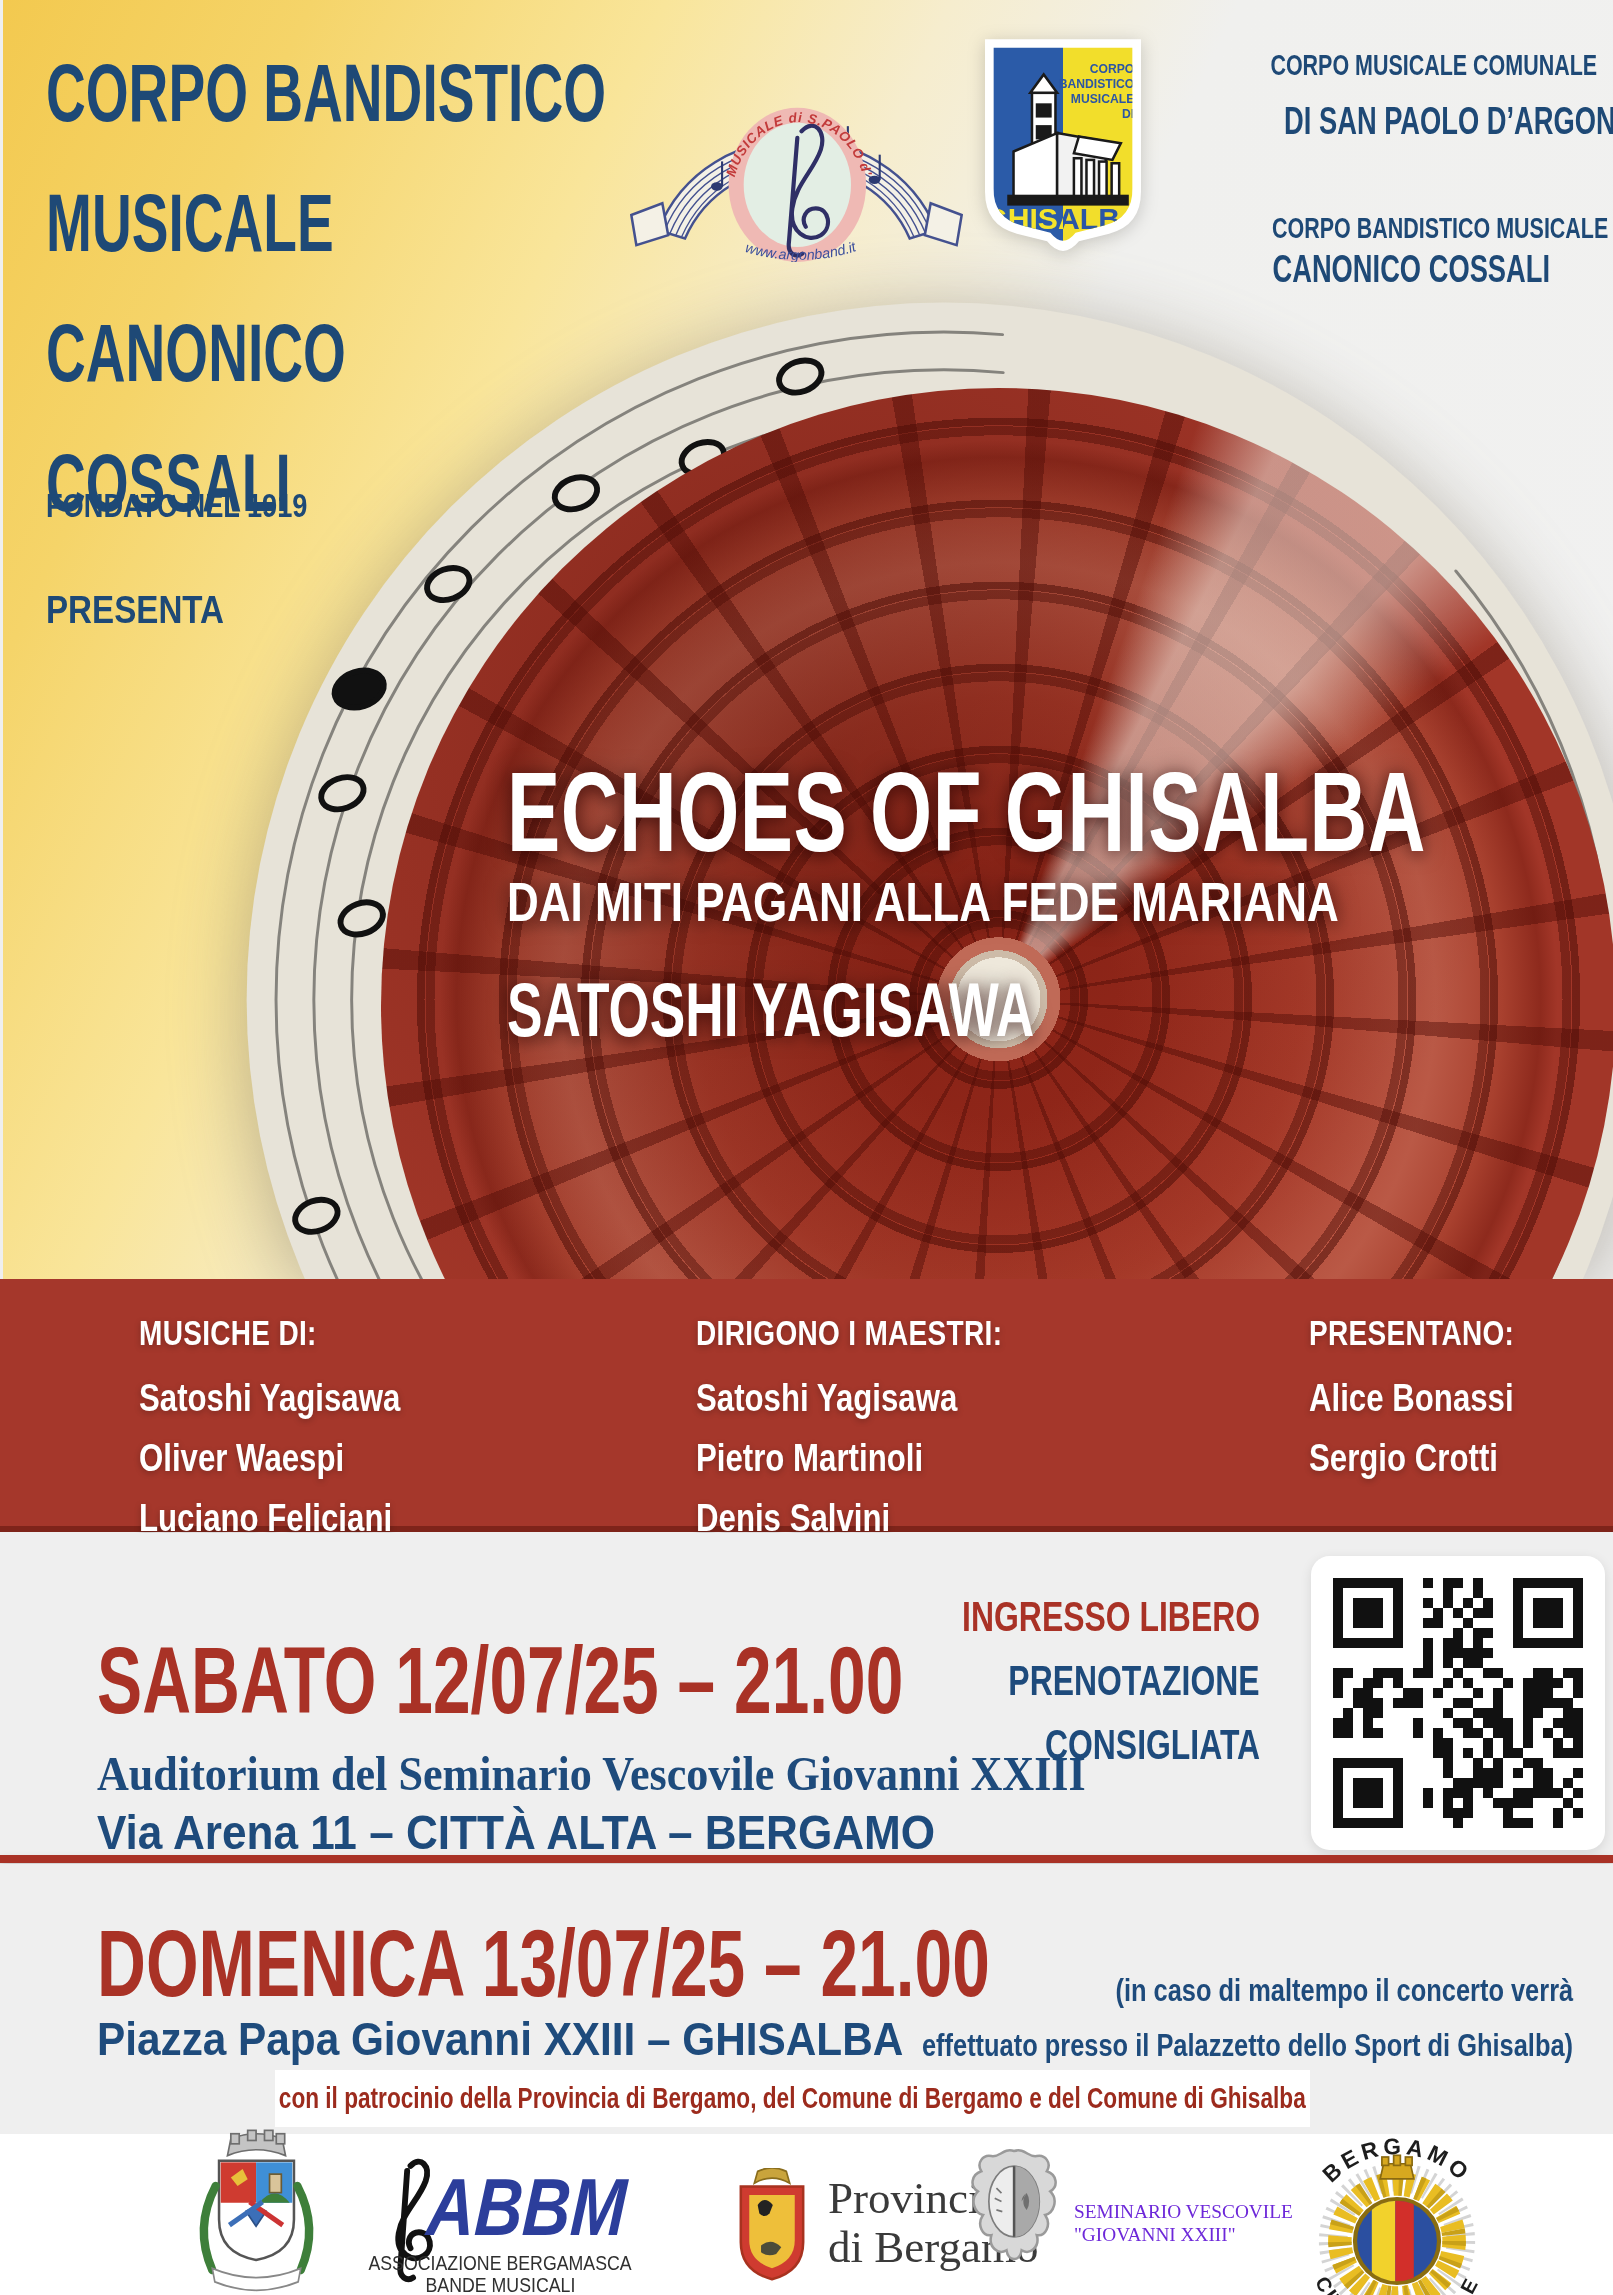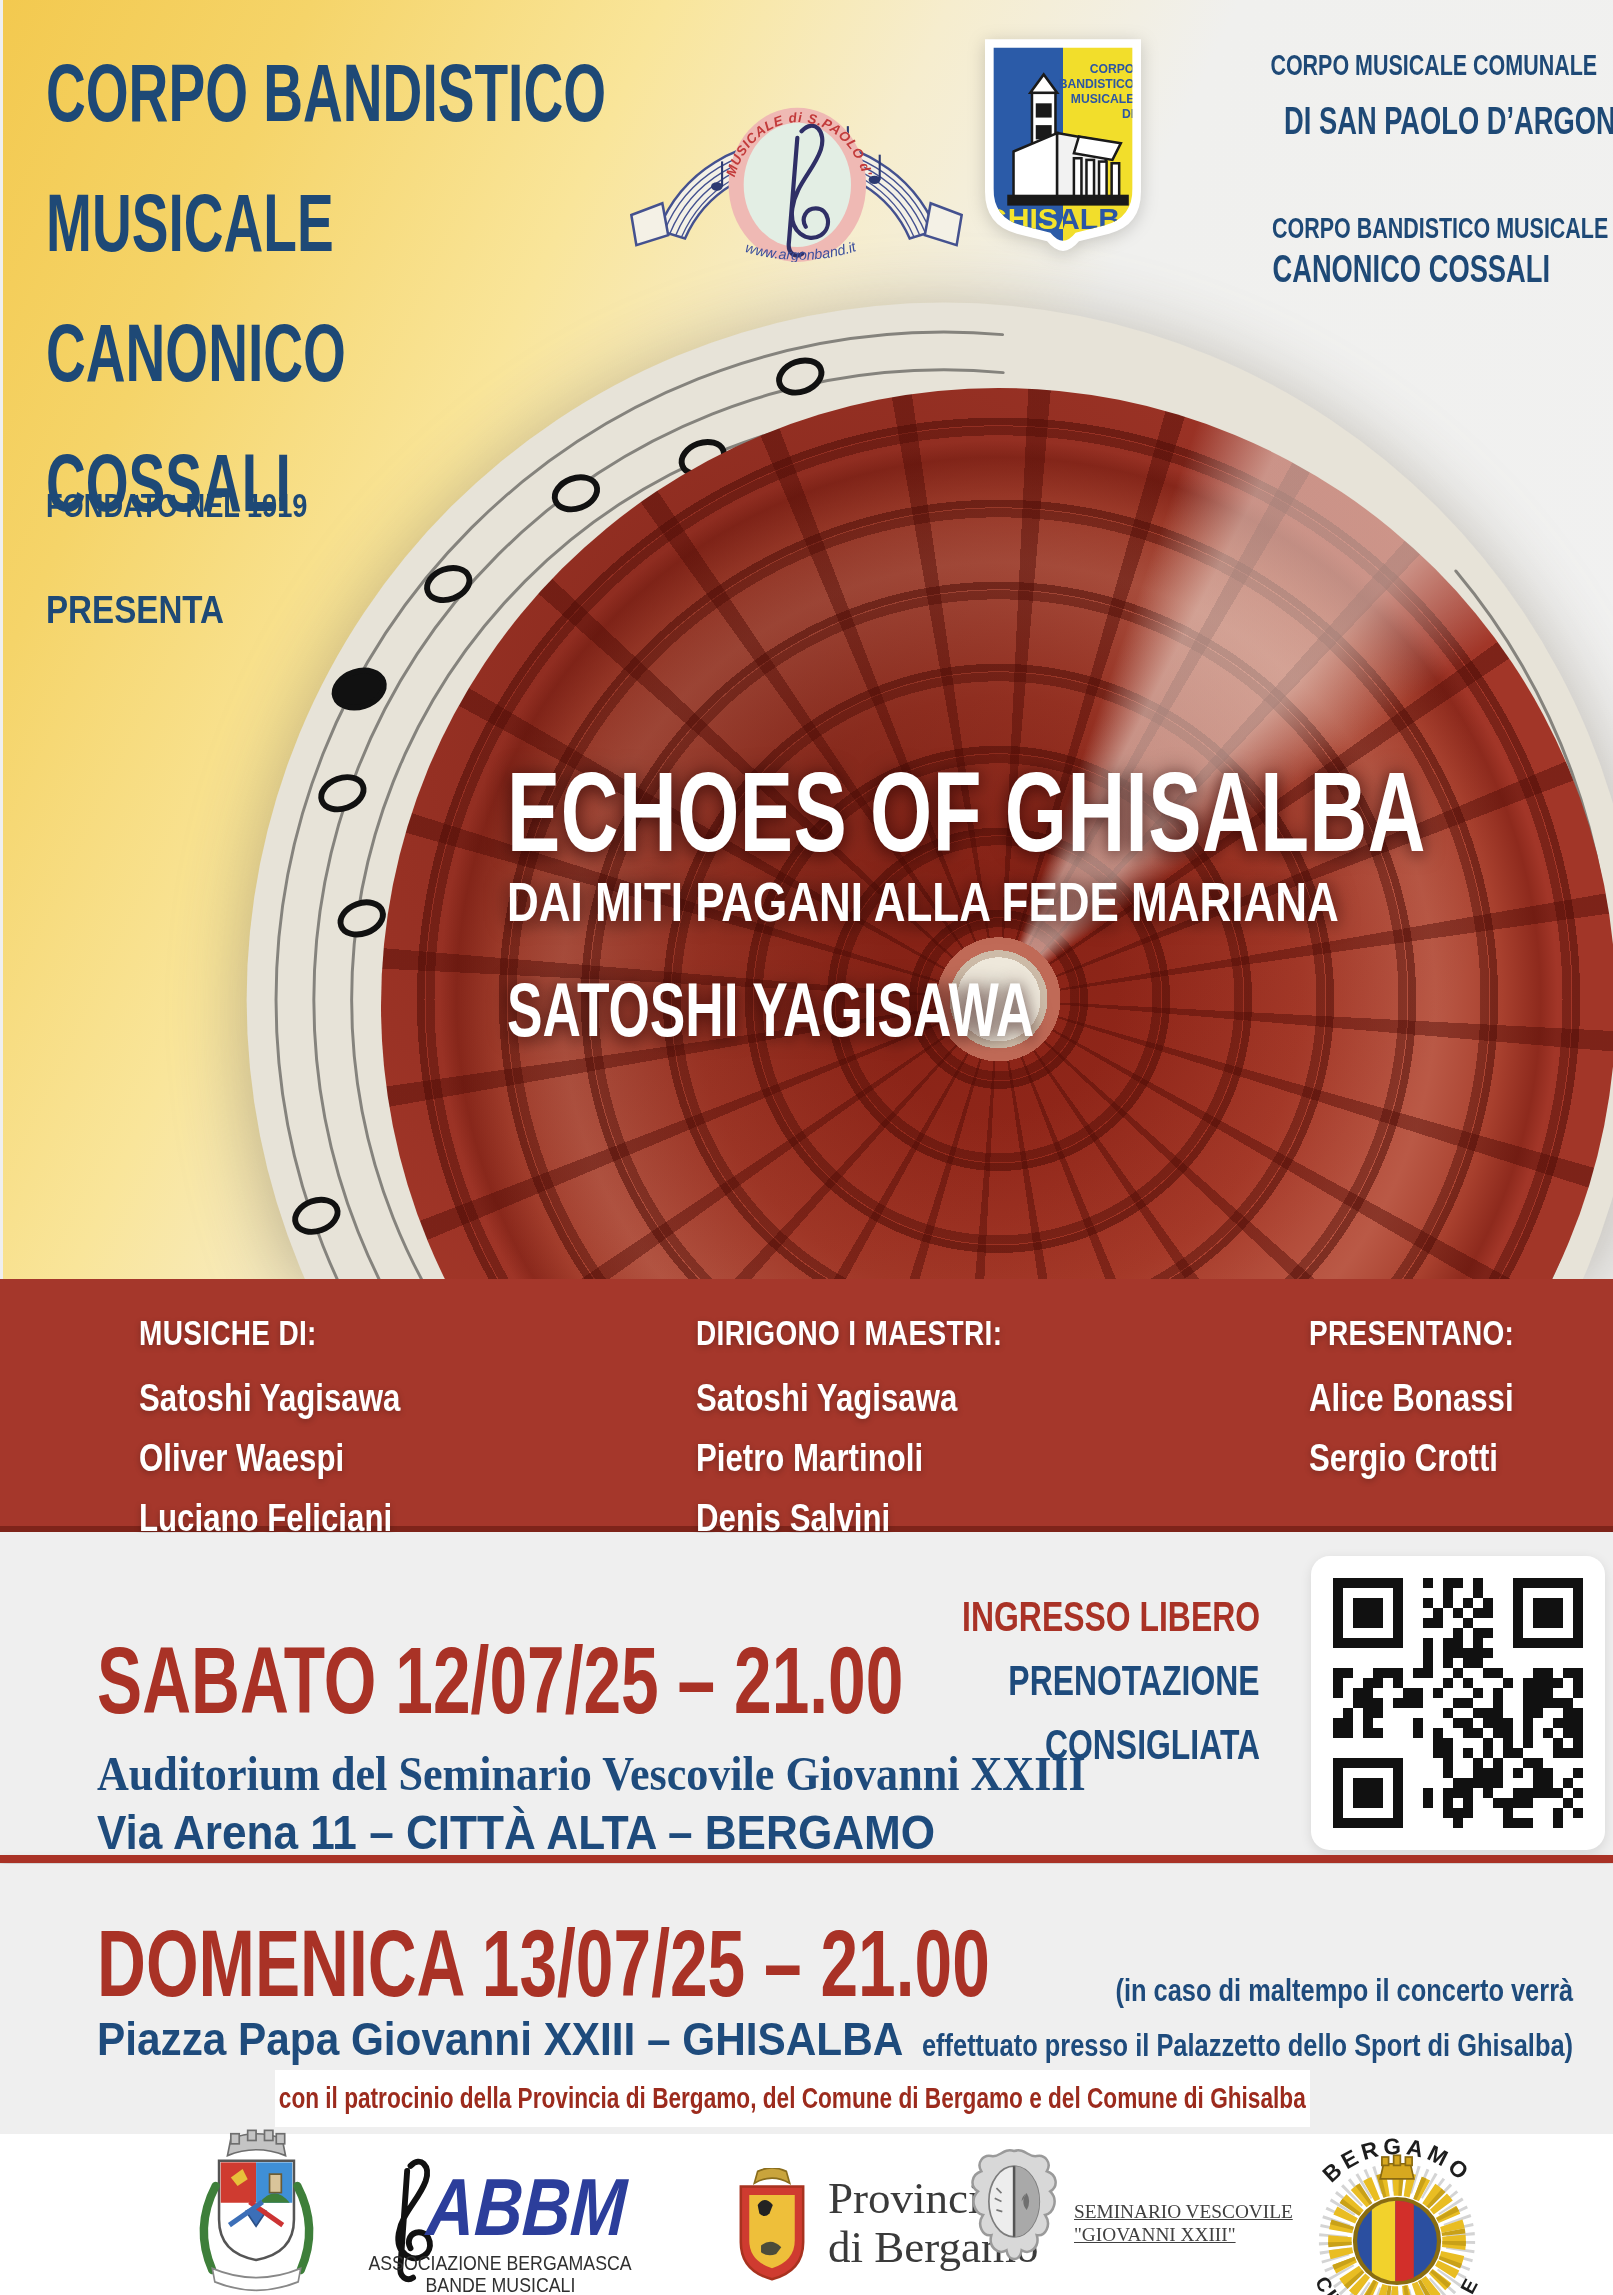--- a/index.html
+++ b/index.html
@@ -507,21 +507,21 @@
     </div>
 
     <svg class="abs" style="left:966px;top:11.8px;" width="97" height="148" viewBox="0 0 115 176">
       <path d="M57,6 C70,2 74,14 84,12 C94,10 102,20 96,30 C108,34 110,48 100,54 C110,64 104,80 94,82 C102,94 94,108 84,106 C88,120 76,130 66,124 C64,138 50,138 48,124 C38,130 26,120 30,106 C20,108 12,94 20,82 C10,80 4,64 14,54 C4,48 6,34 18,30 C12,20 20,10 30,12 C40,14 44,2 57,6 Z" fill="#D8D8D8" stroke="#9a9a9a" stroke-width="3"></path>
       <ellipse cx="57" cy="66" rx="30" ry="42" fill="#EDEDED" stroke="#7c7c7c" stroke-width="2"></ellipse>
       <path d="M57,24 a30,42 0 0 1 0,84 Z" fill="#A9A9A9"></path>
       <line x1="57" y1="24" x2="57" y2="108" stroke="#555" stroke-width="3"></line>
       <path d="M72,56 q6,10 0,20 q-4,-4 -4,-10 q0,-6 4,-10 Z M72,56 q-6,4 -6,10" fill="#6f6f6f"></path>
       <path d="M36,50 l6,6 M34,62 l8,4 M36,76 l7,2" stroke="#777" stroke-width="2"></path>
     </svg>
-    <div class="abs serif" style="left:1074px;top:66px;color:#404040;line-height:23px;text-decoration:underline;">
+    <div class="abs serif" style="left:1074px;top:66px;color:#6d28d9;line-height:23px;">
       <div class="nw" style="font-size:19.3px;">SEMINARIO VESCOVILE</div>
       <div class="nw" style="font-size:19.3px;">"GIOVANNI XXIII"</div>
     </div>
 
     <svg class="abs" style="left:1292px;top:1.7px;" width="210" height="210" viewBox="-125 -125 250 250">
       <defs>
         <path id="bgTop" d="M -98,-32 A 103 103 0 0 1 98,-32"></path>
         <path id="bgBot" d="M -100,42 A 106 106 0 0 0 100,42"></path>
         <clipPath id="bgC">
             <circle r="48"></circle>

